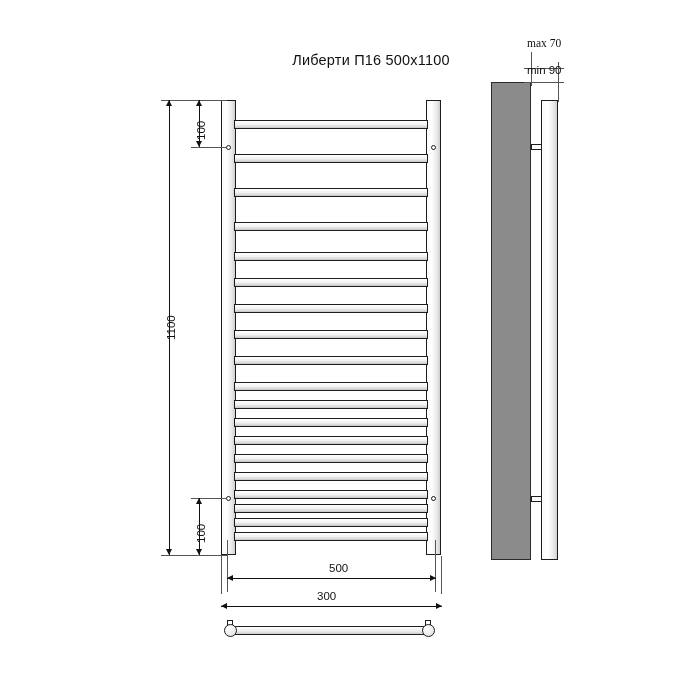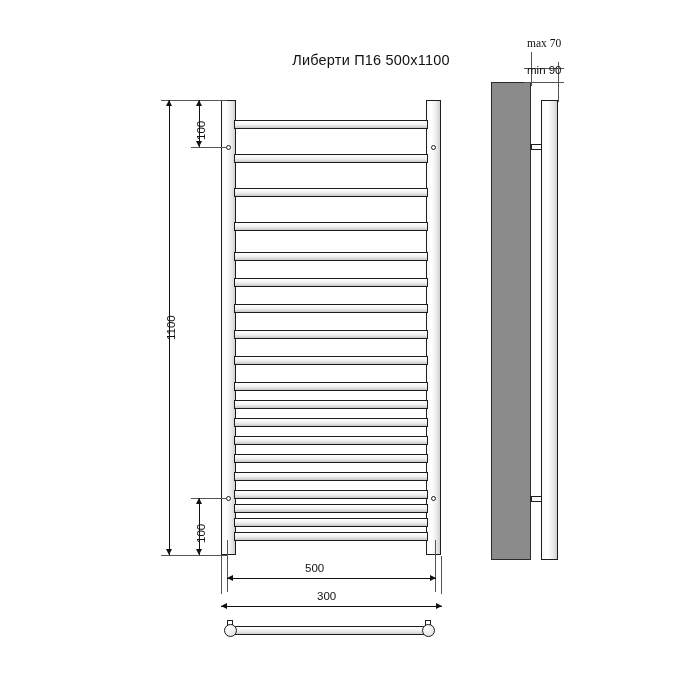--- a/index.html
+++ b/index.html
@@ -113,21 +113,21 @@
   <div class="lbl rot" style="left:174px;top:543px;">100</div>
 
   <div class="ln vln thin" style="left:206px;top:540px;height:52px;"></div>
   <div class="ln vln thin" style="left:414px;top:540px;height:52px;"></div>
   <div class="ln vln thin" style="left:200px;top:556px;height:38px;"></div>
   <div class="ln vln thin" style="left:420px;top:556px;height:38px;"></div>
 
   <div class="ln hln" style="left:206px;top:578px;width:209px;"></div>
   <div class="arrow ar-lf" style="left:206px;top:575px;"></div>
   <div class="arrow ar-rt" style="left:409px;top:575px;"></div>
-  <div class="lbl" style="left:284px;top:562px;">500</div>
+  <div class="lbl" style="left:308px;top:562px;">500</div>
 
   <div class="ln hln" style="left:200px;top:606px;width:221px;"></div>
   <div class="arrow ar-lf" style="left:200px;top:603px;"></div>
   <div class="arrow ar-rt" style="left:415px;top:603px;"></div>
   <div class="lbl" style="left:296px;top:590px;">300</div>
 
   <div id="side">
     <div class="wall"></div>
     <div class="sidebar-rad"></div>
     <div class="bracket" style="top:62px"></div>

